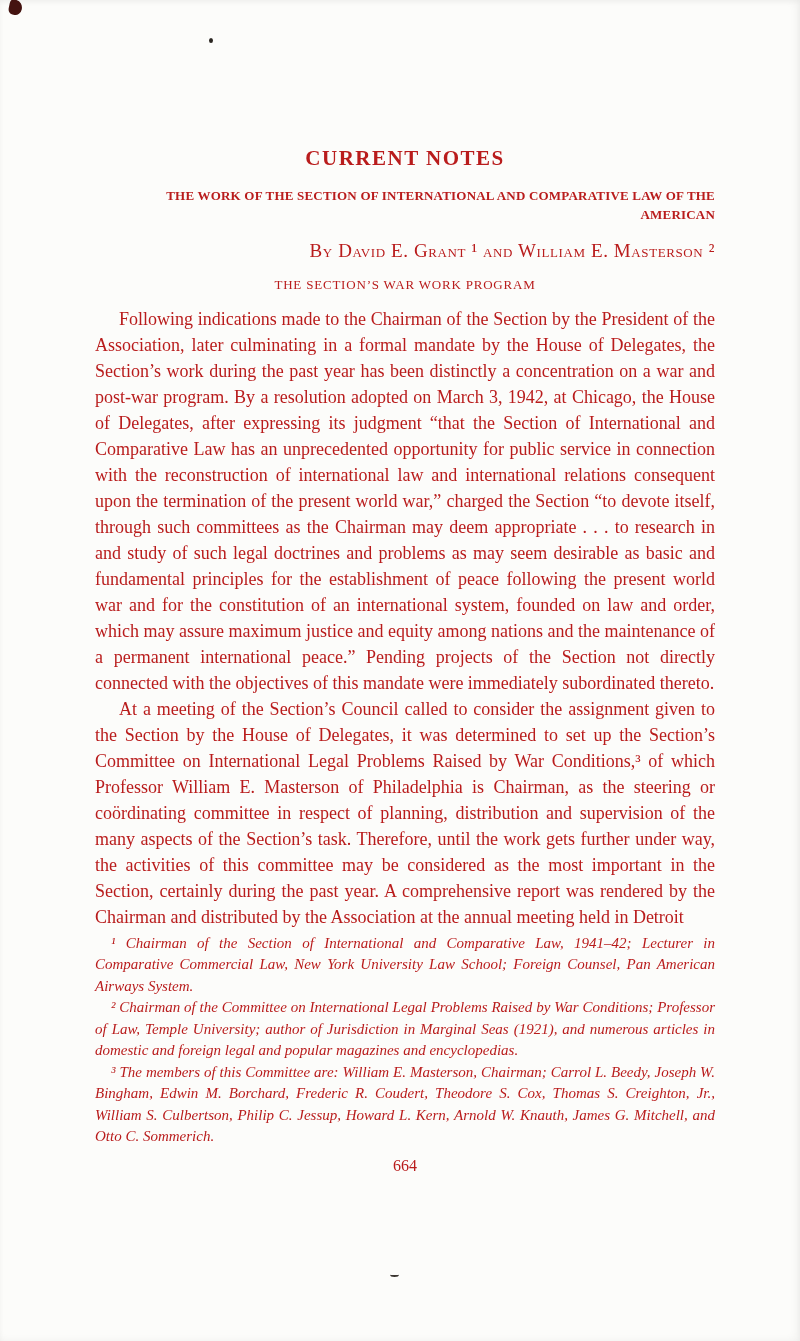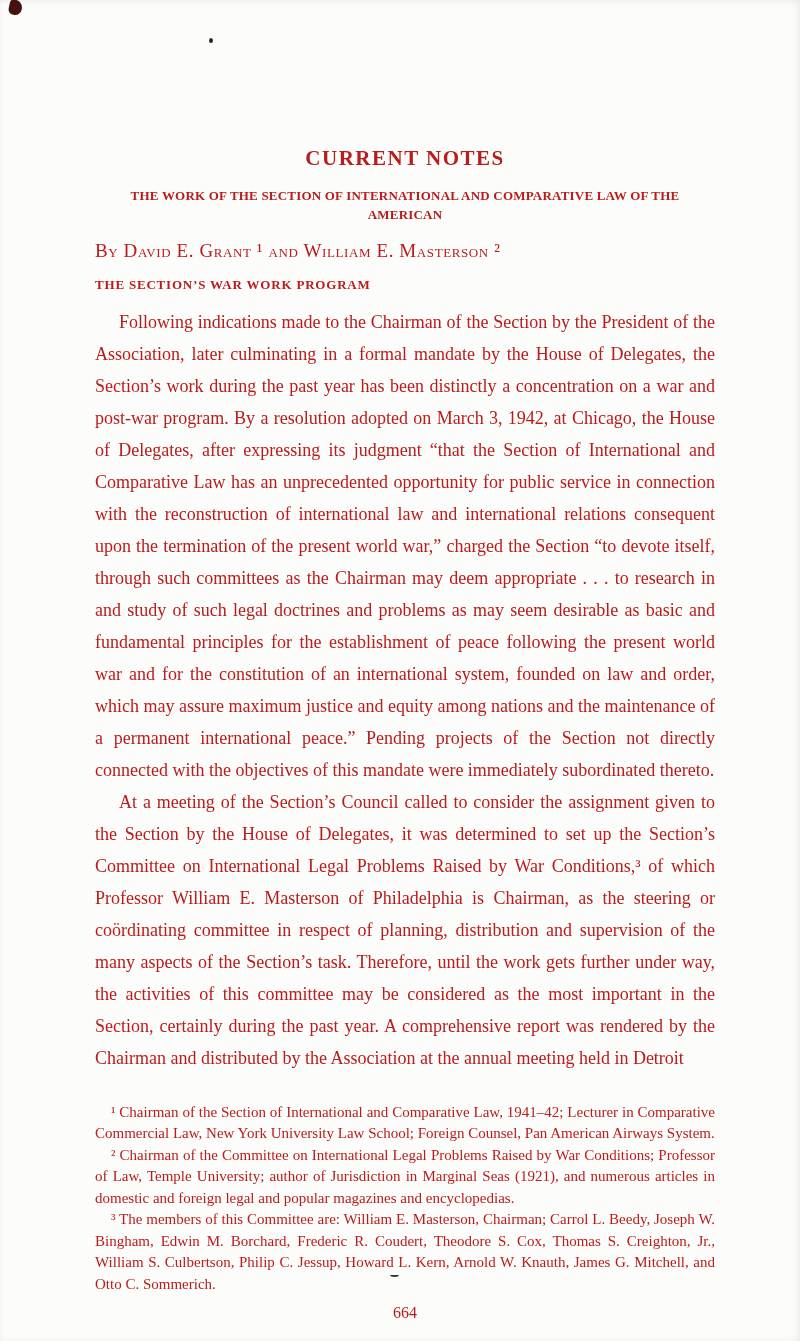--- a/index.html
+++ b/index.html
@@ -23,48 +23,48 @@
   .title {
     font-size: 21px;
     font-weight: bold;
     text-align: center;
     letter-spacing: 1.5px;
   }
   .heading {
     margin-top: 16px;
     font-size: 13px;
     font-weight: bold;
-    text-align: center;
+    text-align: right;
     line-height: 1.45;
     letter-spacing: 0.2px;
   }
   .heading .heading-line { display: block; }
   .byline {
     margin-top: 15px;
     font-size: 19px;
-    text-align: left;
+    text-align: right;
     font-variant: small-caps;
     letter-spacing: 0.6px;
   }
   .subheading {
     margin-top: 15px;
     font-size: 13px;
-    font-weight: bold;
-    text-align: left;
+    font-weight: normal;
+    text-align: center;
     letter-spacing: 0.8px;
   }
   .body-para {
     font-size: 18px;
-    line-height: 32px;
+    line-height: 26px;
     text-align: justify;
     text-indent: 24px;
     hyphens: auto;
   }
   .body-para.first { margin-top: 13px; }
-  .footnotes { margin-top: 28px; }
+  .footnotes { margin-top: 3px; font-style: italic; }
   .footnote {
     font-size: 15px;
     line-height: 21.5px;
     text-align: justify;
     text-indent: 16px;
     hyphens: auto;
   }
   .page-number {
     margin-top: 9px;
     font-size: 16px;

